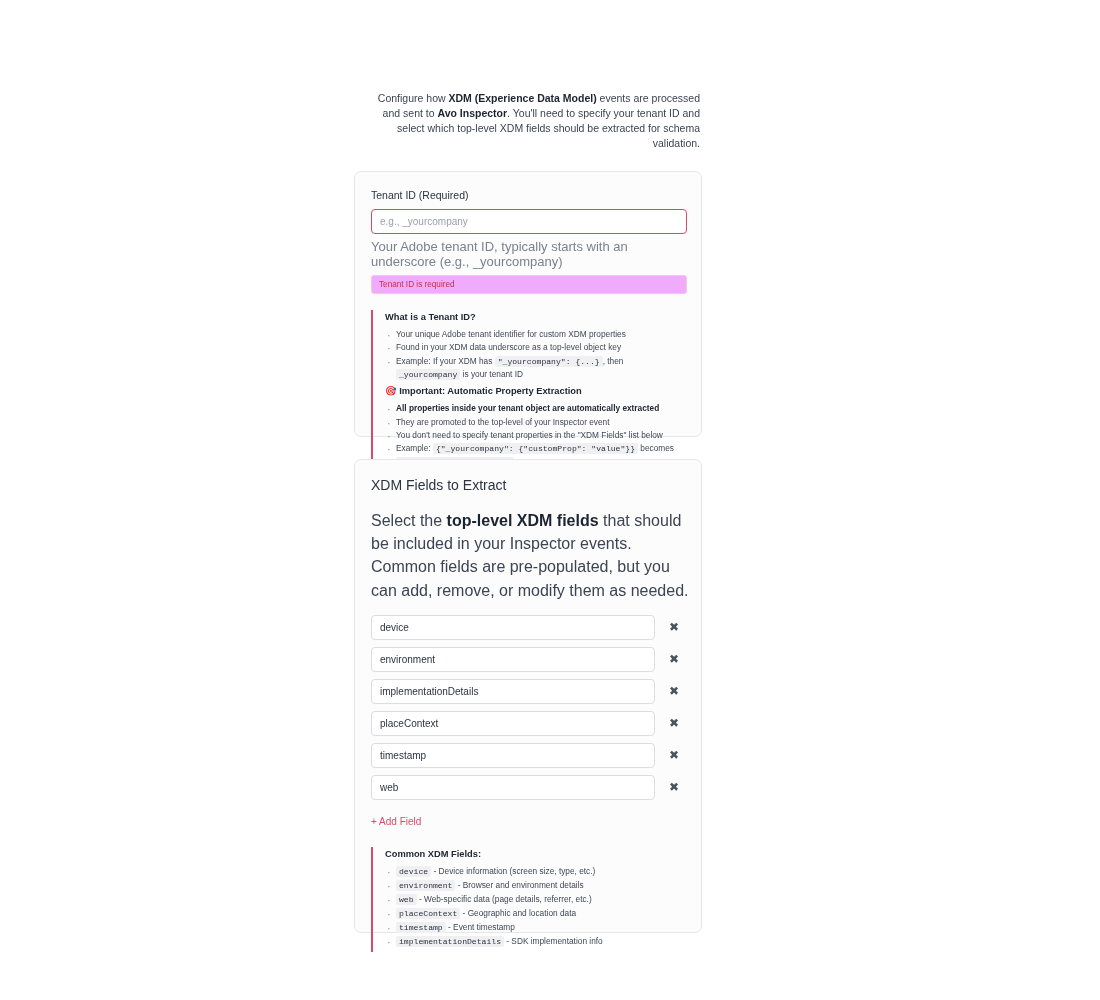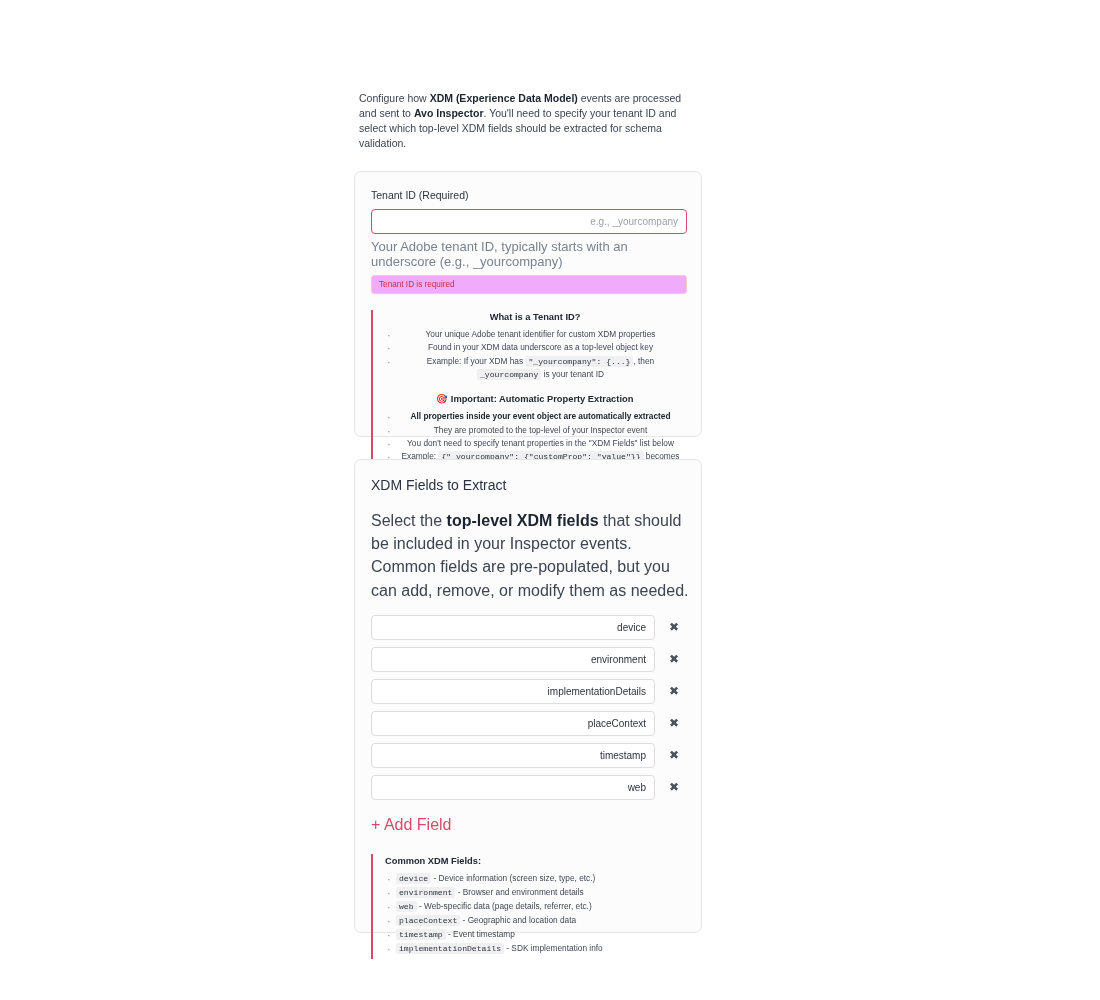--- a/index.html
+++ b/index.html
@@ -29,20 +29,21 @@
     color: #141c28;
     margin: 0 0 0 0;
     letter-spacing: 0.1px;
   }
   .intro {
     margin-top: 35px;
     font-size: 10.5px;
     line-height: 1.42;
     color: #3c4452;
     width: 341px;
+    text-align: right;
   }
   .intro b { color: #1b2430; }
 
   .card {
     position: absolute;
     left: 354px;
     width: 348px;
     border: 1px solid #e6e6e8;
     border-radius: 7px;
     background: #fcfcfd;
@@ -64,21 +65,20 @@
     width: 316px;
     height: 25px;
     border: 1px solid #d94a6a;
     border-radius: 4px;
     background: #ffffff;
     font-family: "Liberation Sans", sans-serif;
     font-size: 10px;
     color: #2b3340;
     padding: 0 8px;
     outline: none;
-    text-align: right;
   }
   .text-input::placeholder { color: #9aa0aa; }
   .helper {
     font-size: 13px;
     color: #7a828e;
     margin-top: 5px;
   }
   .error-box {
     box-sizing: border-box;
     width: 316px;
@@ -88,29 +88,28 @@
     border-radius: 3px;
     padding: 4px 7px;
     font-size: 8.2px;
     color: #c43050;
   }
 
   .note {
     margin-top: 16px;
     border-left: 2.5px solid #d94a6a;
     padding: 2px 0 2px 12px;
-    text-align: center;
   }
   .note-title {
     font-size: 9.3px;
     font-weight: bold;
     color: #202833;
     margin-bottom: 6px;
   }
-  .note-title.second { margin-top: 12px; }
+  .note-title.second { margin-top: 4px; }
   ul.bullets {
     margin: 0;
     padding: 0;
     list-style: none;
   }
   ul.bullets li {
     position: relative;
     font-size: 8.3px;
     line-height: 1.5;
     color: #3f4754;
@@ -169,21 +168,21 @@
     border: none;
     cursor: pointer;
     line-height: 1;
     font-family: "Liberation Sans", sans-serif;
   }
   .add-field {
     display: inline-block;
     margin-top: 9px;
     margin-bottom: 6px;
     color: #d94a6a;
-    font-size: 16px;
+    font-size: 10px;
     background: none;
     border: none;
     padding: 0;
     cursor: pointer;
     font-family: "Liberation Sans", sans-serif;
   }
   .common-note {
     margin-top: 14px;
     border-left: 2.5px solid #d94a6a;
     padding: 2px 0 2px 12px;
@@ -209,21 +208,21 @@
 
       <div class="note">
         <div class="note-title">What is a Tenant ID?</div>
         <ul class="bullets">
           <li>Your unique Adobe tenant identifier for custom XDM properties</li>
           <li>Found in your XDM data underscore as a top-level object key</li>
           <li>Example: If your XDM has <code>"_yourcompany": {...}</code>, then <code>_yourcompany</code> is your tenant ID</li>
         </ul>
         <div class="note-title second">🎯 Important: Automatic Property Extraction</div>
         <ul class="bullets">
-          <li><b>All properties inside your event object are automatically extracted</b></li>
+          <li><b>All properties inside your tenant object are automatically extracted</b></li>
           <li>They are promoted to the top-level of your Inspector event</li>
           <li>You don't need to specify tenant properties in the "XDM Fields" list below</li>
           <li>Example: <code>{"_yourcompany": {"customProp": "value"}}</code> becomes <code>{"customProp": "value"}</code></li>
         </ul>
       </div>
     </div>
   </div>
 
   <div class="card" id="card-fields">
     <div class="card-inner">

